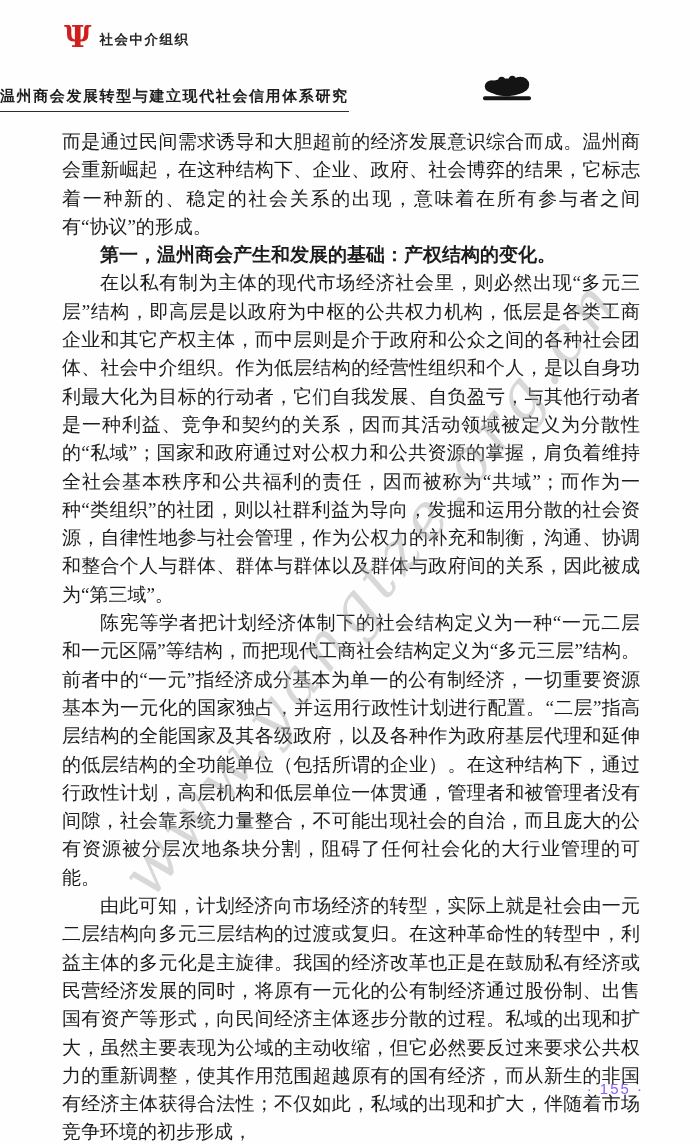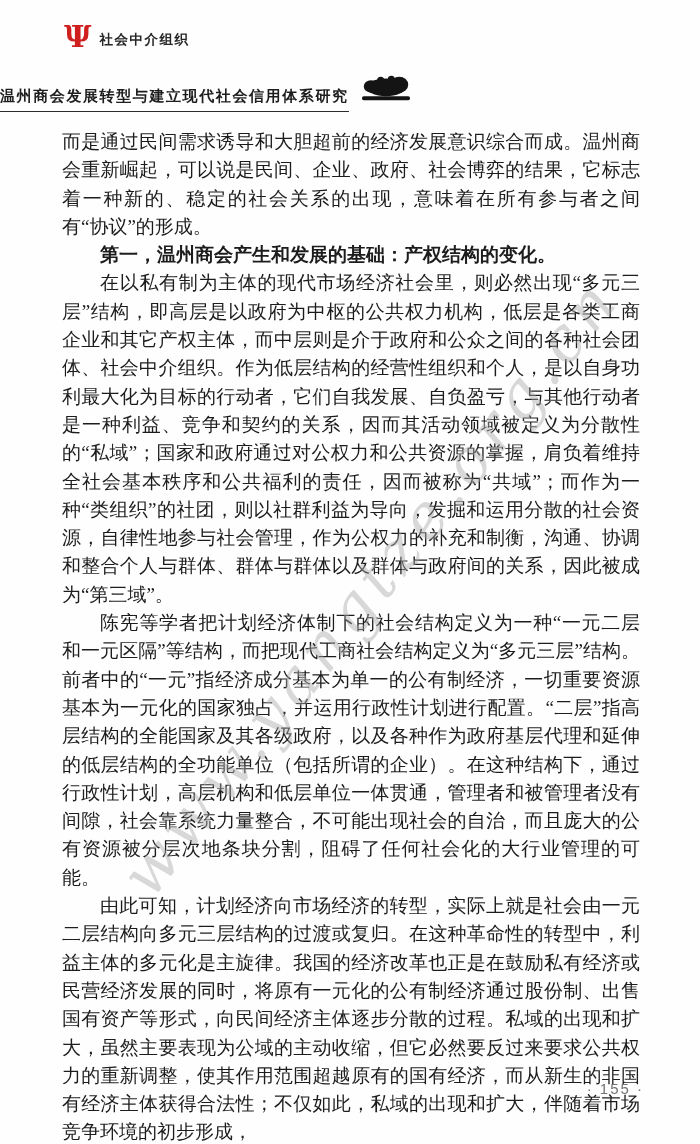--- a/index.html
+++ b/index.html
@@ -38,21 +38,21 @@
     letter-spacing: 1.5px;
     padding-top: 6px;
   }
   
   .doc-header {
     position: absolute;
     top: 74px;
     left: 0;
     width: 592px;
     display: flex;
-    justify-content: flex-start;
+    justify-content: space-between;
     align-items: flex-end;
     gap: 10px;
     padding-right: 58px;
   }
   .doc-header .head-title {
     font-size: 15px;
     font-weight: 600;
     letter-spacing: 1.6px;
     color: #1d1d1d;
     padding-bottom: 5px;
@@ -89,21 +89,21 @@
     pointer-events: none;
     z-index: 5;
   }
   
   .footer {
     position: absolute;
     top: 1080px;
     right: 56px;
     font-size: 15px;
     letter-spacing: 2px;
-    color: #737373;
+    color: #8b5cf6;
     font-family: "Liberation Sans", sans-serif;
   }
 </style>
 </head>
 <body>
 
 <div class="page">
 
   <div class="watermark">www.yangtze.org.cn</div>
 
@@ -120,21 +120,21 @@
         <ellipse cx="13" cy="14" rx="8" ry="7" fill="#141414"></ellipse>
         <ellipse cx="45" cy="12" rx="10" ry="9" fill="#141414"></ellipse>
         <circle cx="24" cy="7" r="4" fill="#141414"></circle>
         <circle cx="36" cy="6" r="4" fill="#141414"></circle>
         <rect x="3" y="25" width="54" height="4.5" rx="2" fill="#141414"></rect>
       </svg>
     </span>
   </div>
 
   <div class="content">
-    <p>而是通过民间需求诱导和大胆超前的经济发展意识综合而成。温州商会重新崛起，可以说是民间、企业、政府、社会博弈的结果，它标志着一种新的、稳定的社会关系的出现，意味着在所有参与者之间有“协议”的形成。</p>
+    <p>而是通过民间需求诱导和大胆超前的经济发展意识综合而成。温州商会重新崛起，在这种结构下、企业、政府、社会博弈的结果，它标志着一种新的、稳定的社会关系的出现，意味着在所有参与者之间有“协议”的形成。</p>
     <p class="indent heading">第一，温州商会产生和发展的基础：产权结构的变化。</p>
     <p class="indent">在以私有制为主体的现代市场经济社会里，则必然出现“多元三层”结构，即高层是以政府为中枢的公共权力机构，低层是各类工商企业和其它产权主体，而中层则是介于政府和公众之间的各种社会团体、社会中介组织。作为低层结构的经营性组织和个人，是以自身功利最大化为目标的行动者，它们自我发展、自负盈亏，与其他行动者是一种利益、竞争和契约的关系，因而其活动领域被定义为分散性的“私域”；国家和政府通过对公权力和公共资源的掌握，肩负着维持全社会基本秩序和公共福利的责任，因而被称为“共域”；而作为一种“类组织”的社团，则以社群利益为导向，发掘和运用分散的社会资源，自律性地参与社会管理，作为公权力的补充和制衡，沟通、协调和整合个人与群体、群体与群体以及群体与政府间的关系，因此被成为“第三域”。</p>
     <p class="indent">陈宪等学者把计划经济体制下的社会结构定义为一种“一元二层和一元区隔”等结构，而把现代工商社会结构定义为“多元三层”结构。前者中的“一元”指经济成分基本为单一的公有制经济，一切重要资源基本为一元化的国家独占，并运用行政性计划进行配置。“二层”指高层结构的全能国家及其各级政府，以及各种作为政府基层代理和延伸的低层结构的全功能单位（包括所谓的企业）。在这种结构下，通过行政性计划，高层机构和低层单位一体贯通，管理者和被管理者没有间隙，社会靠系统力量整合，不可能出现社会的自治，而且庞大的公有资源被分层次地条块分割，阻碍了任何社会化的大行业管理的可能。</p>
     <p class="indent">由此可知，计划经济向市场经济的转型，实际上就是社会由一元二层结构向多元三层结构的过渡或复归。在这种革命性的转型中，利益主体的多元化是主旋律。我国的经济改革也正是在鼓励私有经济或民营经济发展的同时，将原有一元化的公有制经济通过股份制、出售国有资产等形式，向民间经济主体逐步分散的过程。私域的出现和扩大，虽然主要表现为公域的主动收缩，但它必然要反过来要求公共权力的重新调整，使其作用范围超越原有的国有经济，而从新生的非国有经济主体获得合法性；不仅如此，私域的出现和扩大，伴随着市场竞争环境的初步形成，</p>
   </div>
 
   <div class="footer">· 155 ·</div>
 
 </div>
 

